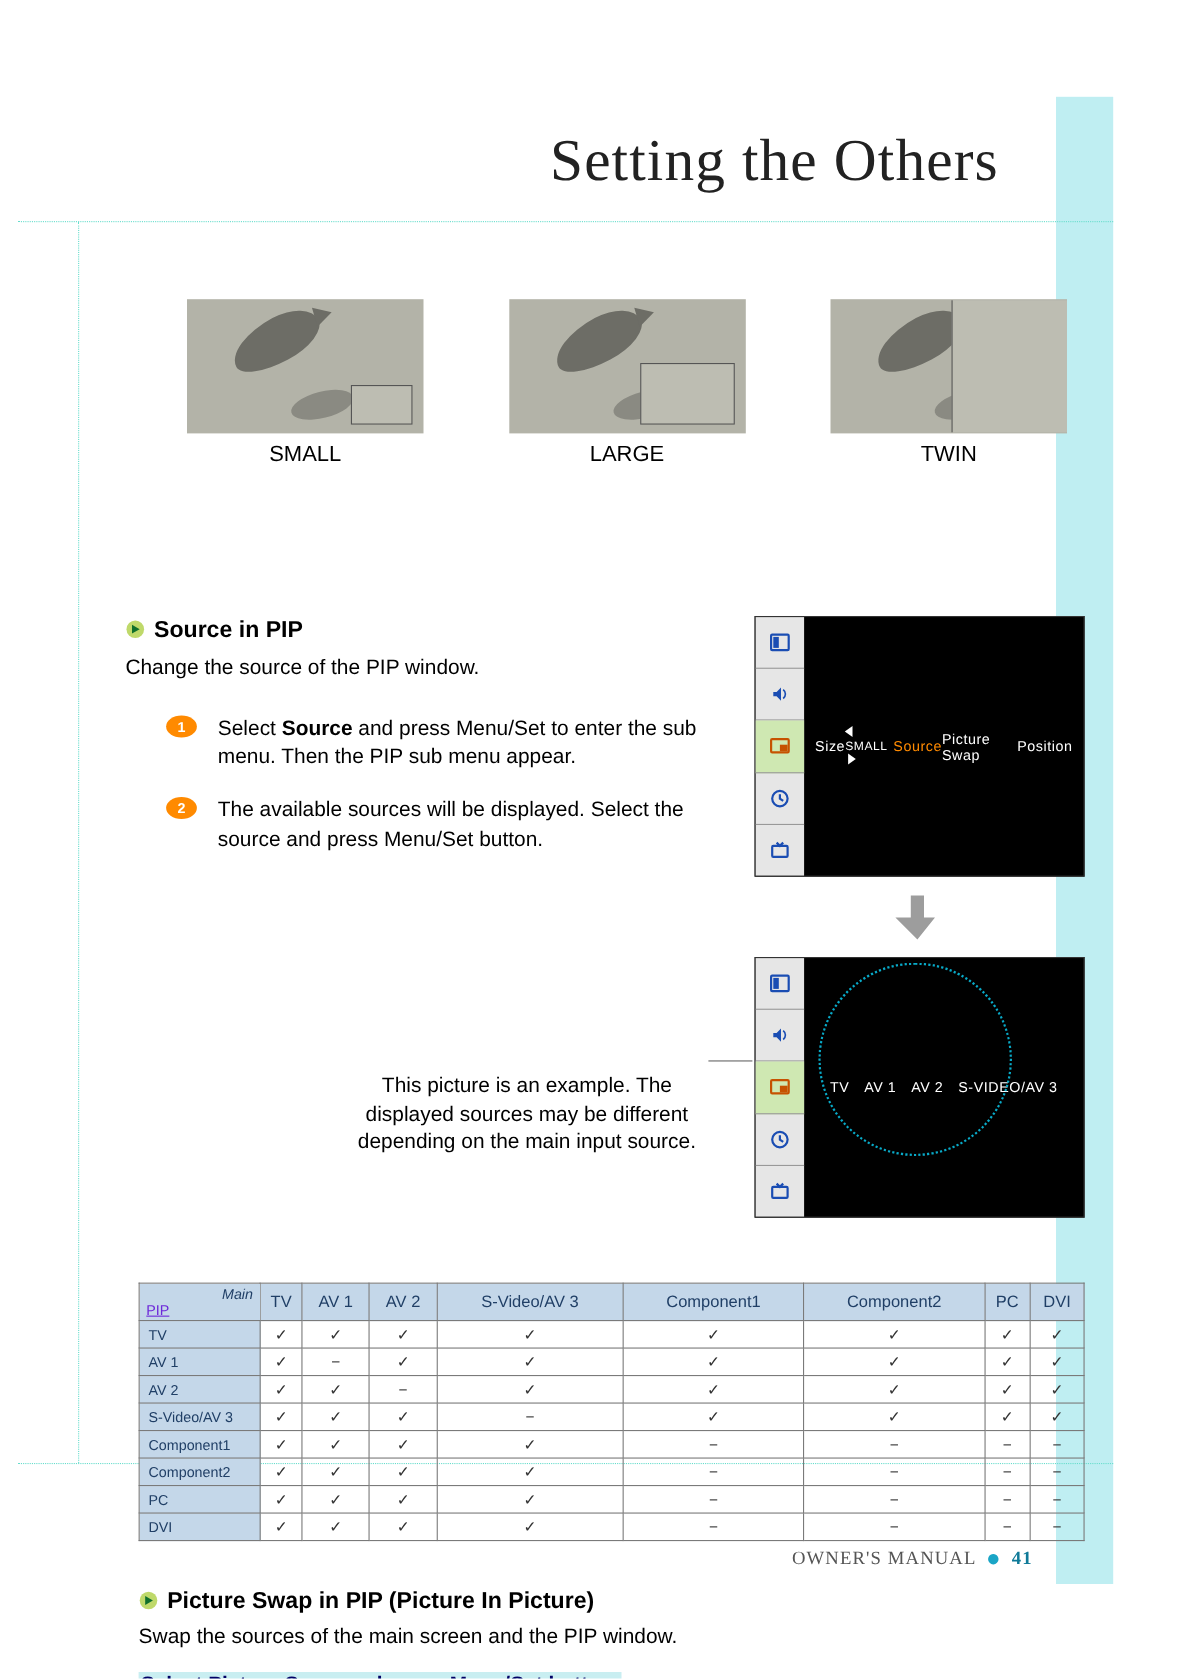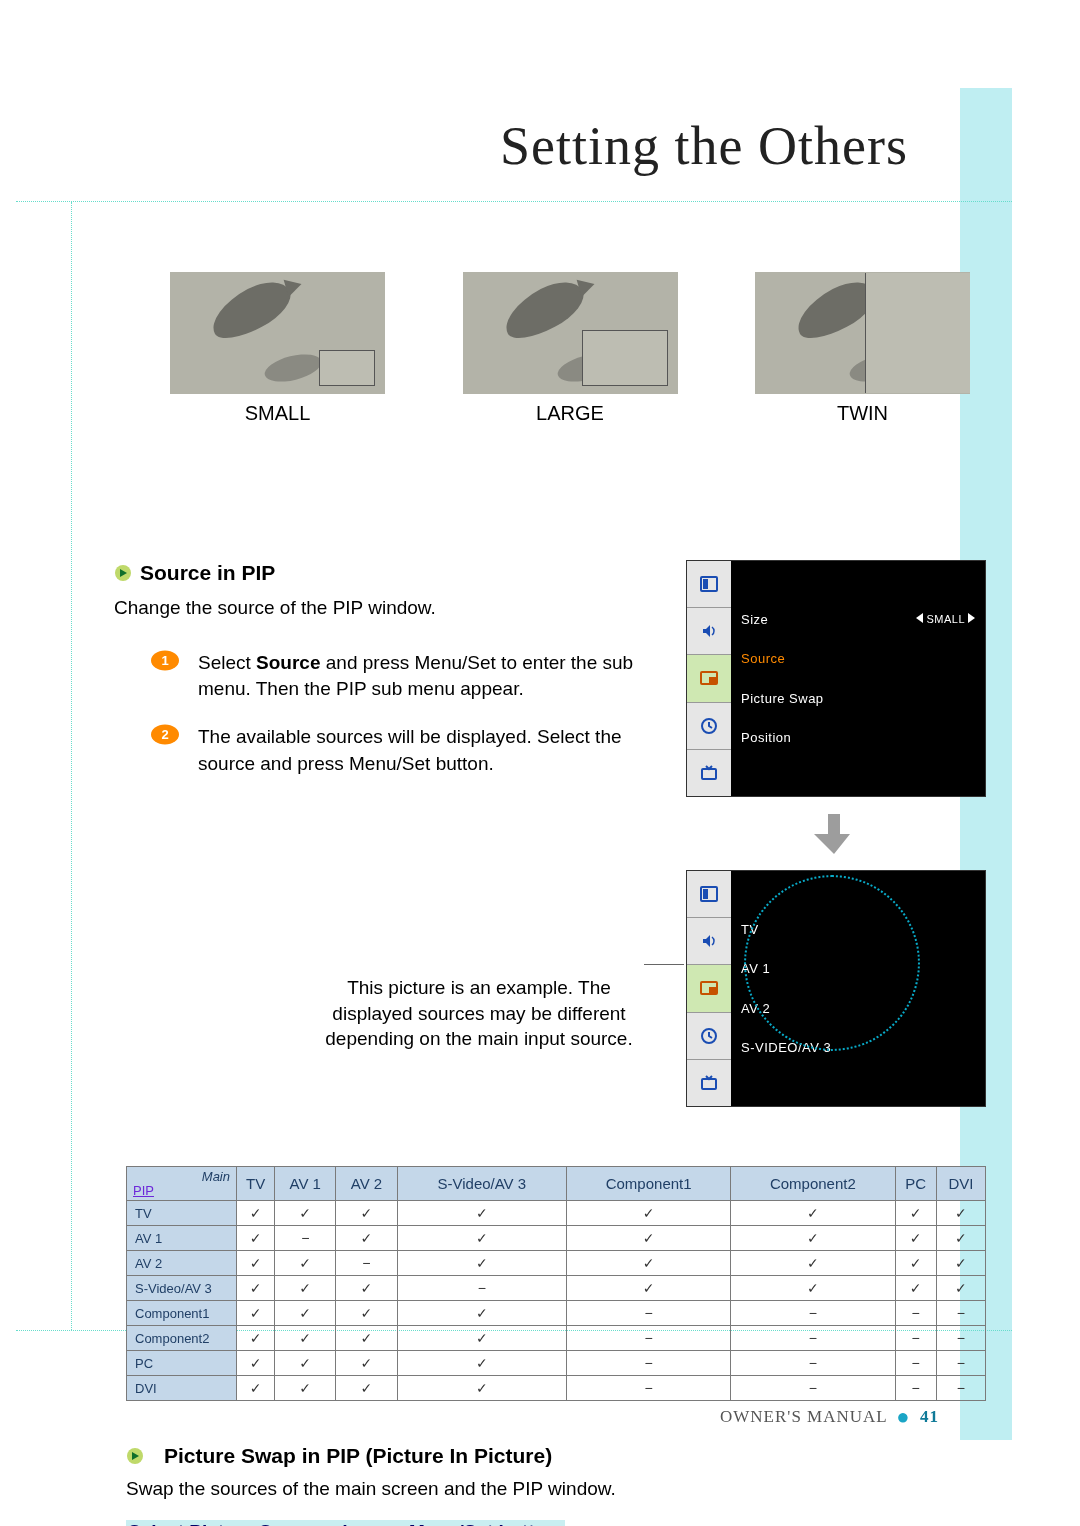--- a/index.html
+++ b/index.html
@@ -46,21 +46,21 @@
   .note { position:absolute; top:963px; left:318px; width:322px; font-size:19px; text-align:center; line-height:1.35;margin-top:12px; }
   .note-line { position:absolute; top:964px; left:644px; width:40px; border-top:1px solid #666; }
 
   .osd { position:absolute; border:1px solid #333; background:#000; display:flex; font-size:12px; color:#fff; }
   .osd1 { top:560px; left:686px; width:300px; height:237px; }
   .osd2 { top:870px; left:686px; width:300px; height:237px; }
   .osd .iconcol { width:44px; background:#e6e6e6; display:flex; flex-direction:column; }
   .osd .iconcol .cell { flex:1; display:flex; align-items:center; justify-content:center; border-bottom:1px solid #999; }
   .osd .iconcol .cell:last-child { border-bottom:none;}
   .osd .iconcol .cell.sel { background:#cfe8b2; }
-  .osd .body { flex:1; padding:26px 10px; display:flex; flex-direction:column; justify-content:space-evenly; font-size:13px; letter-spacing:0.5px;text-align:center; }
+  .osd .body { flex:1; padding:26px 10px; display:flex; flex-direction:row; justify-content:space-evenly; font-size:13px; letter-spacing:0.5px; }
   .osd .row { display:flex; justify-content:space-between; align-items:center; color:#fff; }
   .osd .row.sel { color:#ff8a00; }
   .osd .val { color:#fff; font-size:11px; letter-spacing:0.5px;}
   .tri { display:inline-block; width:0;height:0;border-top:5px solid transparent;border-bottom:5px solid transparent;}
   .tri.l { border-right:7px solid #fff; margin-right:3px;}
   .tri.r { border-left:7px solid #fff; margin-left:3px;}
 
   .big-arrow { position:absolute; top:810px; left:810px; width:48px; height:48px; }
   .big-arrow svg { display:block; }
 
@@ -70,21 +70,21 @@
   .matrix th, .matrix td { border:1px solid #7a7a7a; text-align:center; height:25px; }
   .matrix thead th { background:#c4d7e9; font-weight:400; color:#203f66; font-size:15px; height:34px; }
   .matrix tbody th { background:#c4d7e9; font-weight:400; color:#203f66; text-align:left; padding-left:8px; width:110px; font-size:13px; }
   .corner { position:relative; background:linear-gradient(to top right, #c4d7e9 0 49.6%, #7a7a7a 49.6% 50.4%, #c4d7e9 50.4% 100%); }
   .corner .c-pip { position:absolute; left:6px; bottom:2px; font-size:13px; color:#6d28d9;text-decoration:underline;}
   .corner .c-main { position:absolute; right:6px; top:2px; font-size:13px; color:#203f66;font-style:italic;}
   .chk:before { content:"\2713"; color:#333; font-size:14px; }
   .dash:before { content:"\2212"; color:#333; font-size:14px; }
 
   .sec2 { position:absolute; top:1444px; left:126px; }
-  .sec2 .heading { font-weight:bold; font-size:21px; display:flex; align-items:flex-end; gap:20px; }
+  .sec2 .heading { font-weight:bold; font-size:21px; display:flex; align-items:flex-end; gap:8px; }
   .sec2 .desc { font-size:19px; margin-top:10px; }
   .sec2 .hl { margin-top:20px; display:inline-block; font-weight:bold; font-size:19px; background:#c9eef1; color:#006; padding:1px 2px; }
 
   .footer { position:absolute; top:1404px; left:720px; font-family: Georgia, "Times New Roman", serif; font-size:17px; color:#555; letter-spacing:1px;text-align:center; }
   .footer .dot { color:#1aa5c6; font-size:22px; vertical-align:-2px; padding:0 4px;}
   .footer .pn { color:#0f7a98; font-weight:bold; }
 
   .ico { width:20px; height:20px; }
 </style>
 </head>

